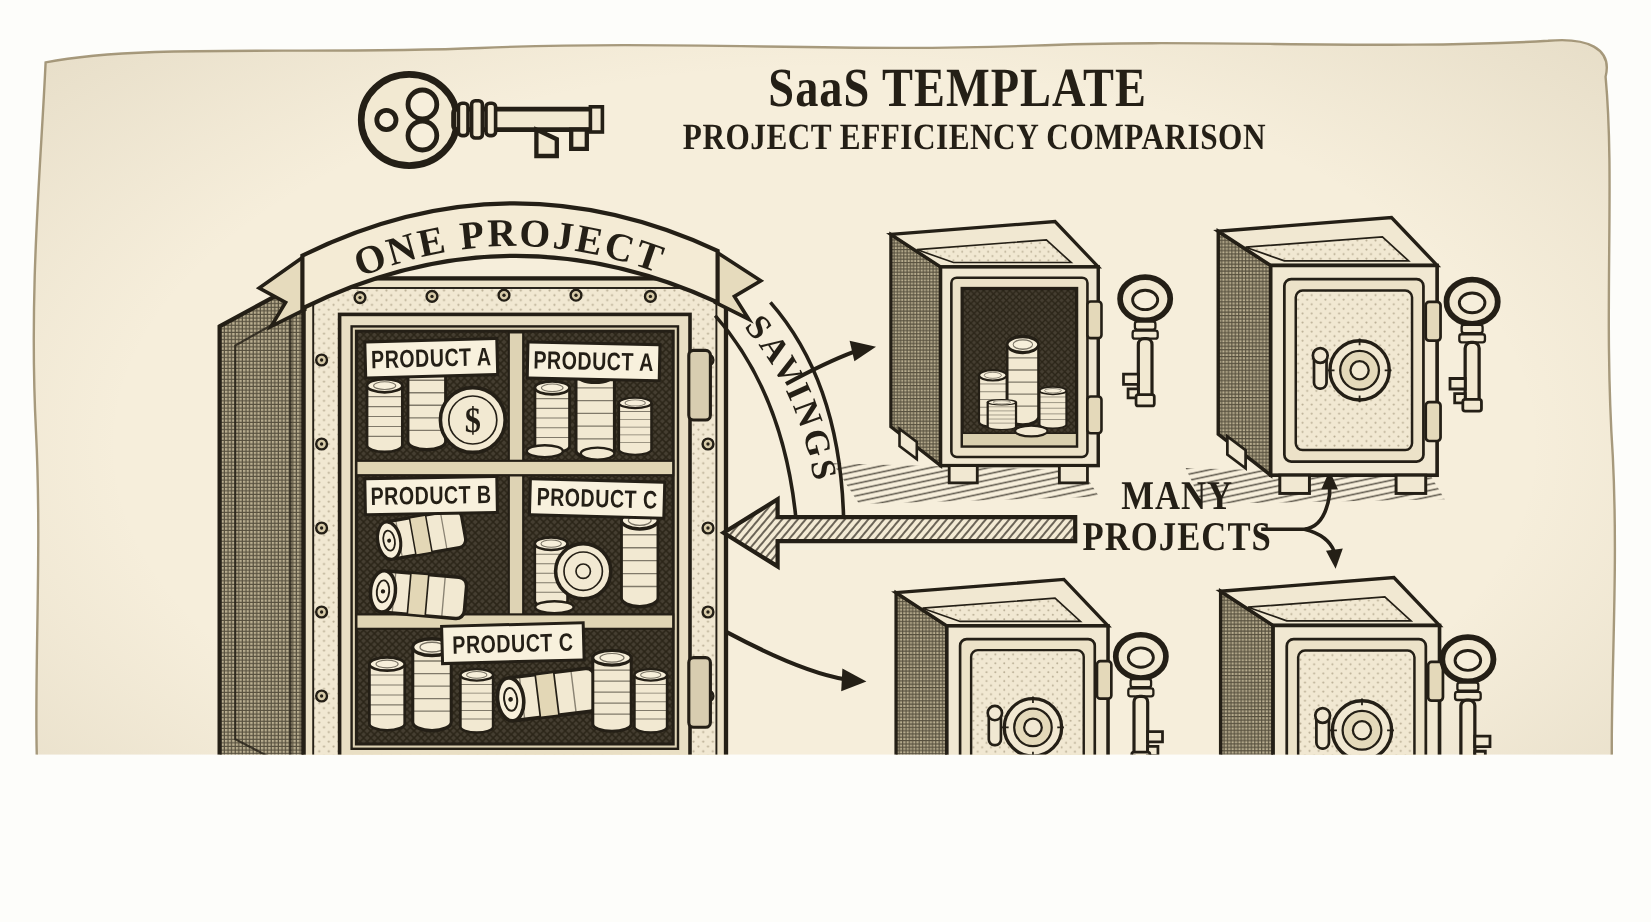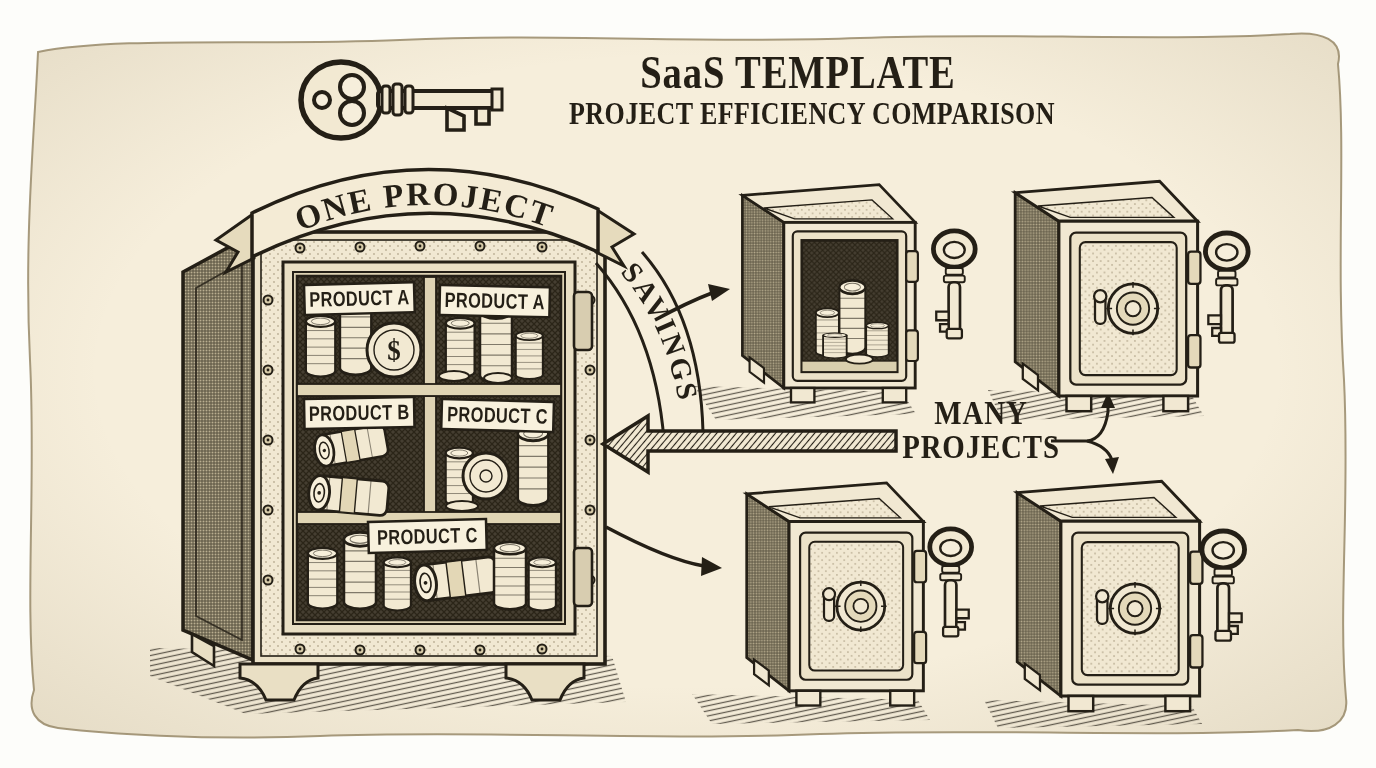--- a/index.html
+++ b/index.html
@@ -1,16 +1,16 @@
 <!DOCTYPE html>
 <html><head>
 <meta charset="utf-8">
 <style>
   html,body{margin:0;padding:0;background:#fdfdfa;}
-  .stage{position:relative;width:1376px;height:768px;overflow:hidden;background:#fdfdfa;}
+  .stage{position:relative;width:1376px;height:629px;overflow:hidden;background:#fdfdfa;}
   svg{position:absolute;left:0;top:0;}
   .serif-t{font-family:"Liberation Serif","DejaVu Serif",serif;font-weight:700;fill:#241f16;}
   .sans-t{font-family:"Liberation Sans","DejaVu Sans",sans-serif;font-weight:700;fill:#241f16;}
   .title1{font-size:46px;letter-spacing:1px;}
   .title2{font-size:31px;letter-spacing:0.5px;}
   .banner-t{font-size:33px;letter-spacing:2px;}
   .savings-t{font-size:29px;letter-spacing:3px;}
   .many-t{font-size:34px;letter-spacing:1px;}
   .plaque-t{font-size:21px;letter-spacing:0.5px;}
   .coin-t{font-size:30px;}

